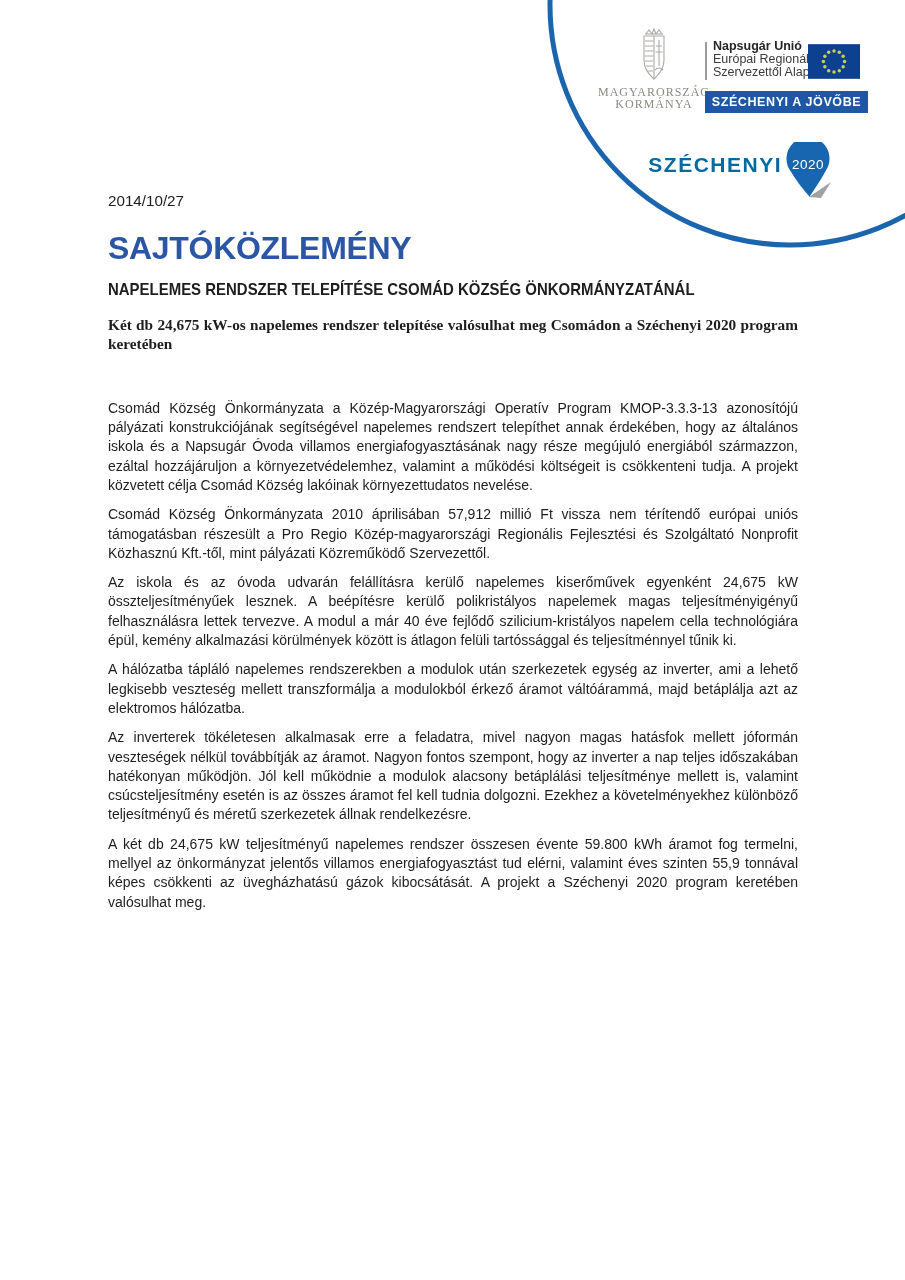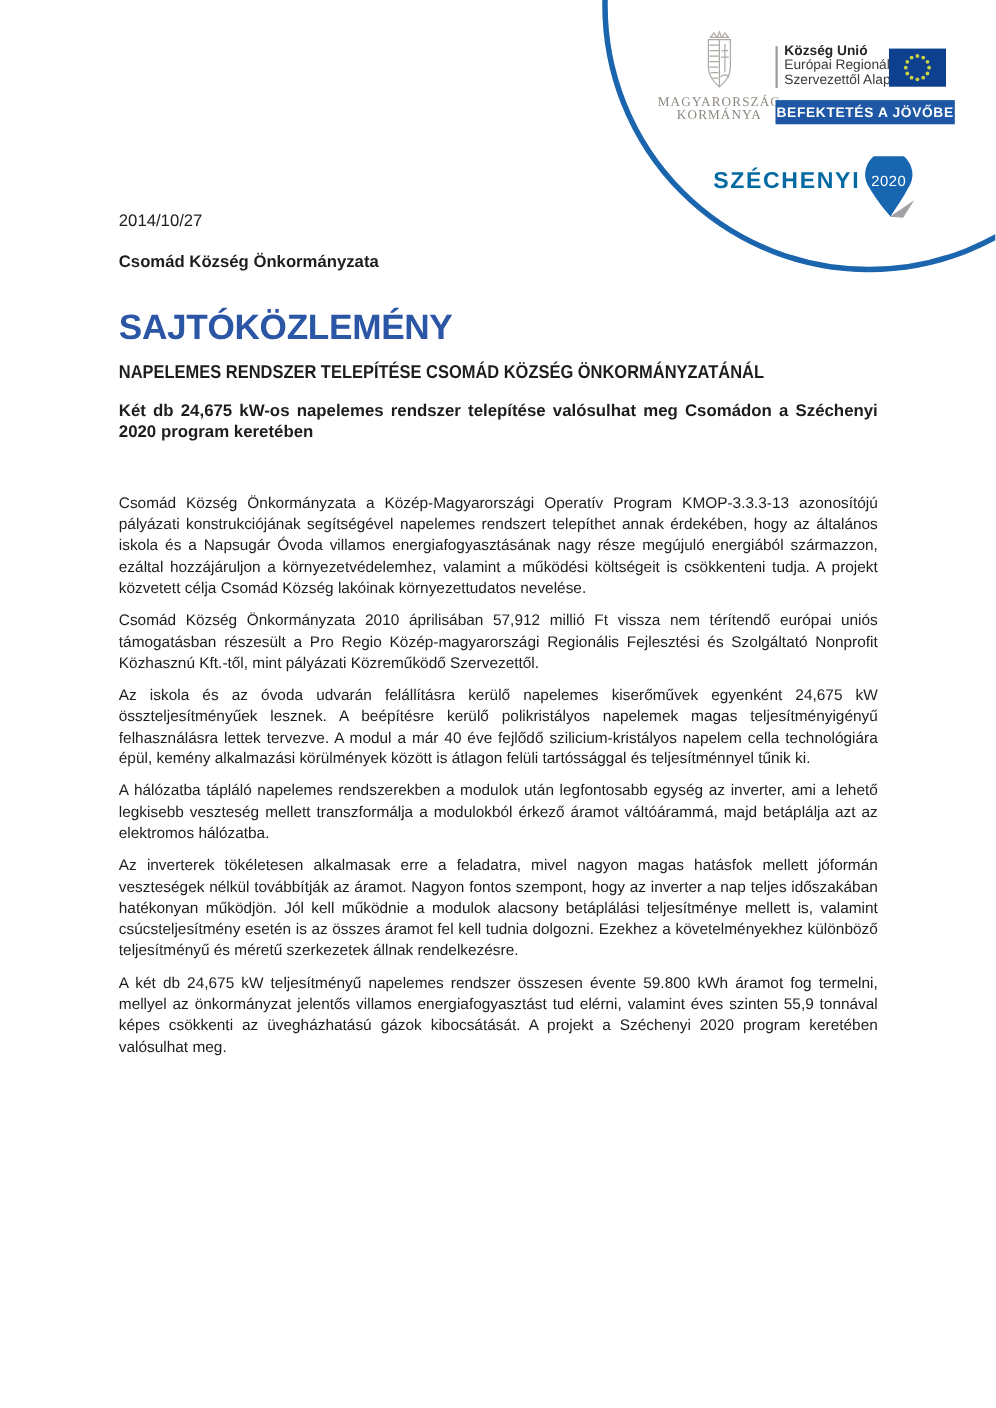--- a/index.html
+++ b/index.html
@@ -42,21 +42,21 @@
   .doc-date{font-size:15.2px;margin:0 0 21px 0;}
   .doc-org{font-size:15.2px;font-weight:bold;margin:0 0 32px 0;}
   .doc-headline{
     font-size:32px;font-weight:bold;color:#2b55a5;letter-spacing:-0.3px;margin:0 0 13px 0;
   }
   .doc-subheadline{
     font-size:17px;font-weight:bold;margin:0 0 15px 0;white-space:nowrap;
     transform:scaleX(0.88);transform-origin:left center;
   }
   .doc-lead{
-    font-size:15.3px;font-weight:bold;line-height:19.4px;text-align:justify;margin:0 0 45px 0;
+    font-size:15.3px;font-weight:bold;line-height:19.4px;text-align:justify;margin:0 0 45px 0;font-family:Liberation Serif, serif;
   }
   .doc p.body-par{
     font-size:14px;line-height:19.3px;text-align:justify;margin:0 0 10px 0;
   }
 </style>
 </head>
 <body>
 
 <div class="page">
 
@@ -78,21 +78,21 @@
       </g>
     </svg>
     <div class="gov-name">
       <div>MAGYARORSZÁG</div>
       <div>KORMÁNYA</div>
     </div>
   </div>
 
   <div class="eu-divider"></div>
   <div class="eu-text">
-    <div class="eu-title">Község Unió</div>
+    <div class="eu-title">Napsugár Unió</div>
     <div>Európai Regionális</div>
     <div>Szervezettől Alap</div>
   </div>
   <svg class="eu-flag" width="52" height="37" viewBox="0 0 54 36" aria-hidden="true">
     <rect x="0" y="0" width="54" height="36" fill="#0d418f"></rect>
     <g fill="#cbd244">
       <circle cx="38" cy="18" r="1.8"></circle>
         <circle cx="36.5" cy="23.5" r="1.8"></circle>
       <circle cx="32.5" cy="27.5" r="1.8"></circle>
         <circle cx="27" cy="29" r="1.8"></circle>
@@ -100,38 +100,37 @@
         <circle cx="17.5" cy="23.5" r="1.8"></circle>
       <circle cx="16" cy="18" r="1.8"></circle>
         <circle cx="17.5" cy="12.5" r="1.8"></circle>
       <circle cx="21.5" cy="8.5" r="1.8"></circle>
         <circle cx="27" cy="7" r="1.8"></circle>
       <circle cx="32.5" cy="8.5" r="1.8"></circle>
         <circle cx="36.5" cy="12.5" r="1.8"></circle>
     </g>
   </svg>
 
-  <div class="banner">BEFEKTETÉS A JÖVŐBE</div>
+  <div class="banner">SZÉCHENYI A JÖVŐBE</div>
 
   <div class="szechenyi-wrap">
     <span class="szechenyi-text">SZÉCHENYI</span>
     <svg class="szechenyi-pin" width="50" height="58" viewBox="0 0 50 58" aria-hidden="true">
       <polygon points="24,55 46,40 36,56" fill="#9fa1a4"></polygon>
       <path d="M40.9 28.5 A21.5 21.5 0 1 0 6 29.8 C 12 40 18 47 24.5 54.8 C 29.5 47 36 38 40.9 28.5 Z" fill="#1766af"></path>
       <text x="23" y="27" text-anchor="middle" font-size="13.5" letter-spacing="0.5" fill="#ffffff" font-family="Liberation Sans, sans-serif">2020</text>
     </svg>
   </div>
 
   <div class="doc">
     <p class="doc-date">2014/10/27</p>
-    <p class="doc-org">Csomád Község Önkormányzata</p>
     <h1 class="doc-headline">SAJTÓKÖZLEMÉNY</h1>
     <h2 class="doc-subheadline">NAPELEMES RENDSZER TELEPÍTÉSE CSOMÁD KÖZSÉG ÖNKORMÁNYZATÁNÁL</h2>
     <p class="doc-lead">Két db 24,675 kW-os napelemes rendszer telepítése valósulhat meg Csomádon a Széchenyi 2020 program keretében</p>
     <p class="body-par">Csomád Község Önkormányzata a Közép-Magyarországi Operatív Program KMOP-3.3.3-13 azonosítójú pályázati konstrukciójának segítségével napelemes rendszert telepíthet annak érdekében, hogy az általános iskola és a Napsugár Óvoda villamos energiafogyasztásának nagy része megújuló energiából származzon, ezáltal hozzájáruljon a környezetvédelemhez, valamint a működési költségeit is csökkenteni tudja. A projekt közvetett célja Csomád Község lakóinak környezettudatos nevelése.</p>
     <p class="body-par">Csomád Község Önkormányzata 2010 áprilisában 57,912 millió Ft vissza nem térítendő európai uniós támogatásban részesült a Pro Regio Közép-magyarországi Regionális Fejlesztési és Szolgáltató Nonprofit Közhasznú Kft.-től, mint pályázati Közreműködő Szervezettől.</p>
     <p class="body-par">Az iskola és az óvoda udvarán felállításra kerülő napelemes kiserőművek egyenként 24,675 kW összteljesítményűek lesznek. A beépítésre kerülő polikristályos napelemek magas teljesítményigényű felhasználásra lettek tervezve. A modul a már 40 éve fejlődő szilicium-kristályos napelem cella technológiára épül, kemény alkalmazási körülmények között is átlagon felüli tartóssággal és teljesítménnyel tűnik ki.</p>
-    <p class="body-par">A hálózatba tápláló napelemes rendszerekben a modulok után legfontosabb egység az inverter, ami a lehető legkisebb veszteség mellett transzformálja a modulokból érkező áramot váltóárammá, majd betáplálja azt az elektromos hálózatba.</p>
+    <p class="body-par">A hálózatba tápláló napelemes rendszerekben a modulok után szerkezetek egység az inverter, ami a lehető legkisebb veszteség mellett transzformálja a modulokból érkező áramot váltóárammá, majd betáplálja azt az elektromos hálózatba.</p>
     <p class="body-par">Az inverterek tökéletesen alkalmasak erre a feladatra, mivel nagyon magas hatásfok mellett jóformán veszteségek nélkül továbbítják az áramot. Nagyon fontos szempont, hogy az inverter a nap teljes időszakában hatékonyan működjön. Jól kell működnie a modulok alacsony betáplálási teljesítménye mellett is, valamint csúcsteljesítmény esetén is az összes áramot fel kell tudnia dolgozni. Ezekhez a követelményekhez különböző teljesítményű és méretű szerkezetek állnak rendelkezésre.</p>
     <p class="body-par">A két db 24,675 kW teljesítményű napelemes rendszer összesen évente 59.800 kWh áramot fog termelni, mellyel az önkormányzat jelentős villamos energiafogyasztást tud elérni, valamint éves szinten 55,9 tonnával képes csökkenti az üvegházhatású gázok kibocsátását. A projekt a Széchenyi 2020 program keretében valósulhat meg.</p>
   </div>
 
 </div>
 
 </body></html>

